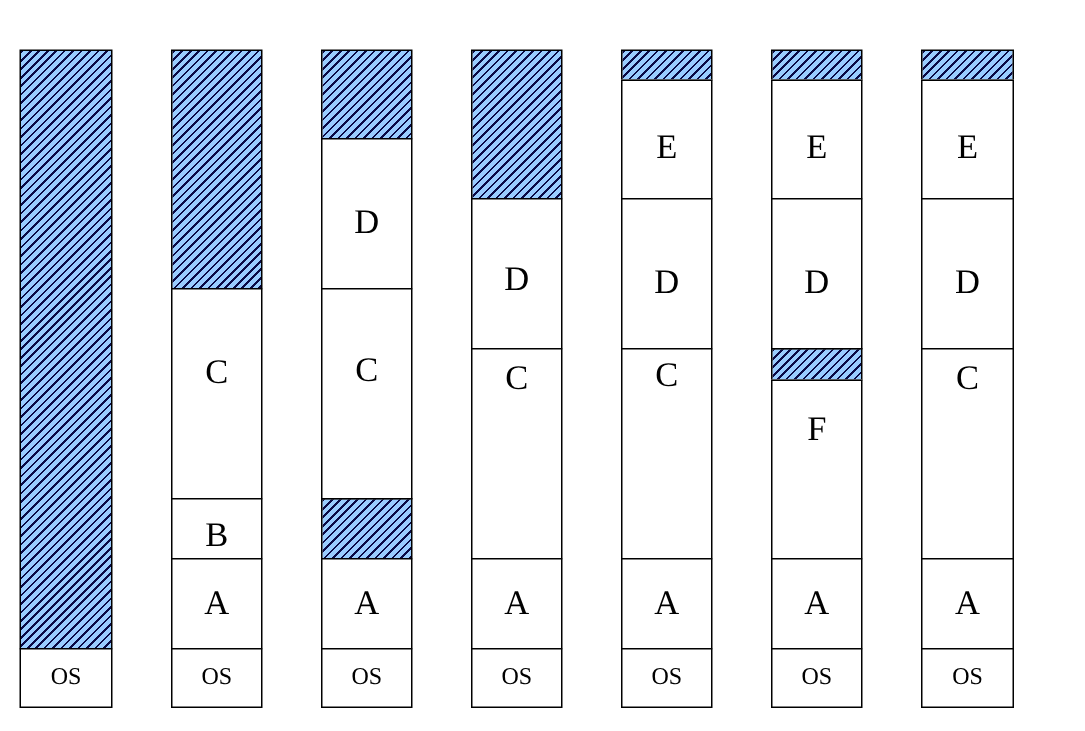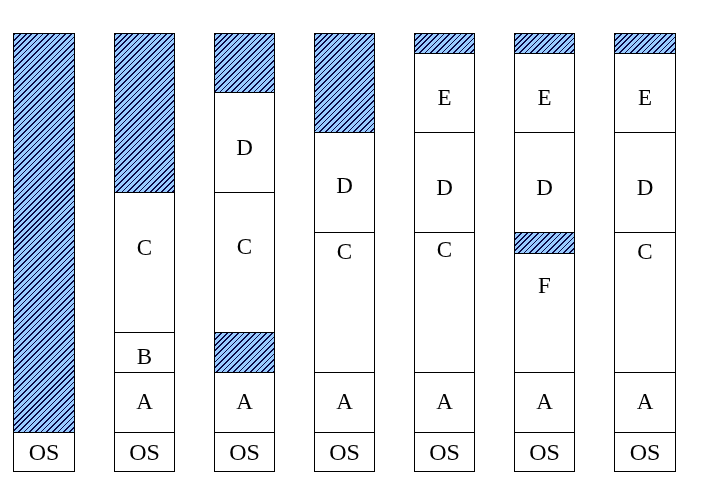--- a/index.html
+++ b/index.html
@@ -39,21 +39,21 @@
     position: absolute;
     left: 0;
     right: 0;
     text-align: center;
     font-size: 23px;
     line-height: 24px;
     color: #000000;
     white-space: nowrap;
   }
   .seg[data-name="segment-os"] .seg-label {
-    font-size: 24px;
+    font-size: 16px;
   }
 </style>
 </head>
 <body>
 
 <div id="stage" data-name="memory-allocation-diagram">
     <div class="col" data-name="memory-column-1" style="left: 13px; top: 33px; width: 62px; height: 439px;">
       <div class="seg hatch" data-name="segment-free" style="top: 0px; height: 400px;"></div>
       <div class="seg" data-name="segment-os" style="top: 399px; height: 40px;">
         <div class="seg-label" data-name="segment-label" style="top: 7px;">OS</div>

